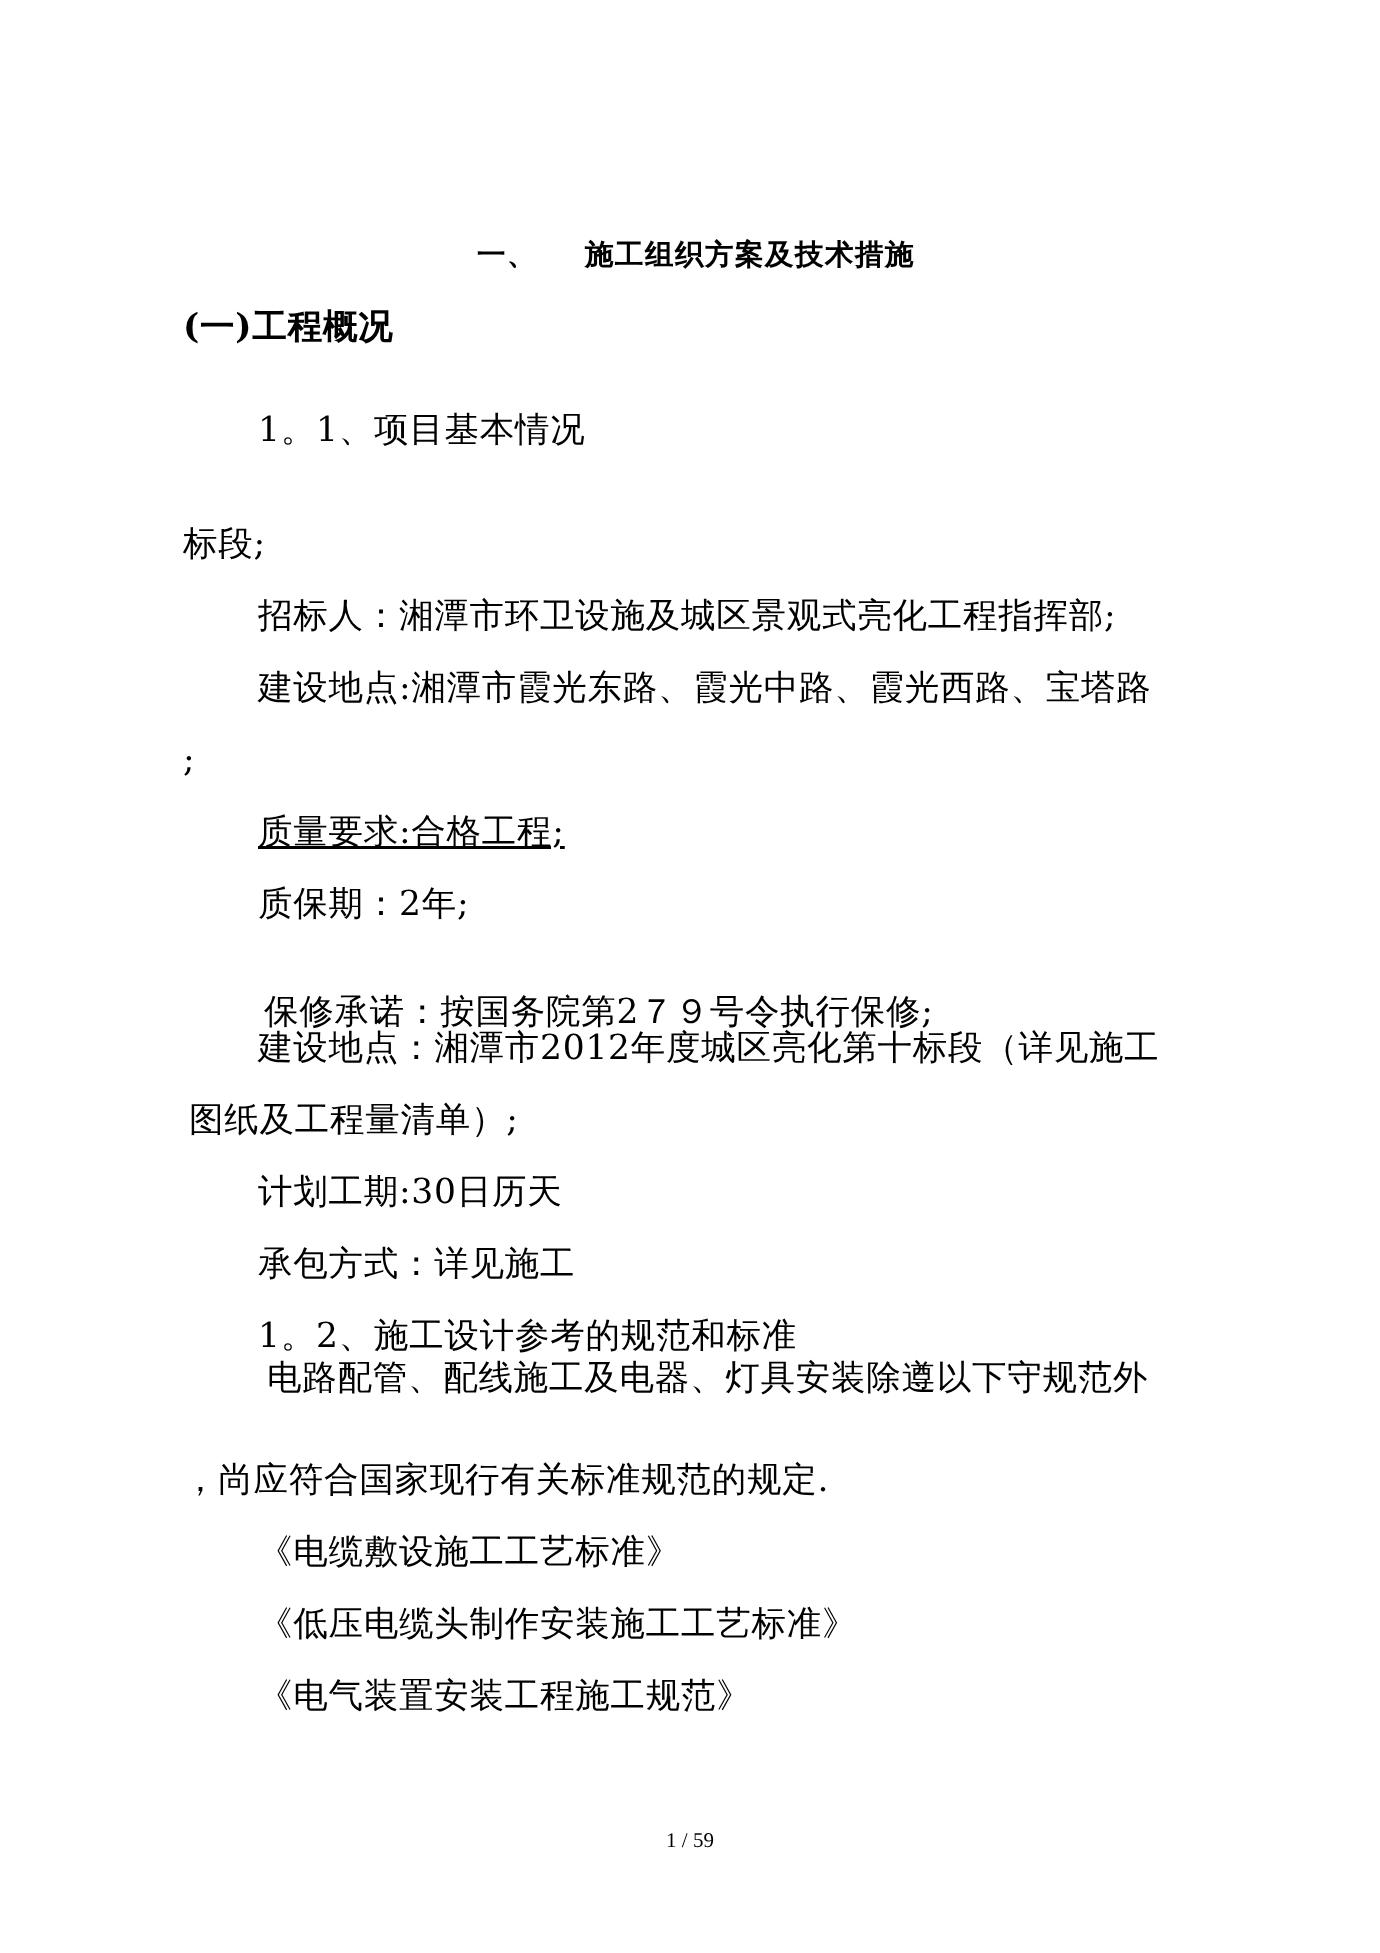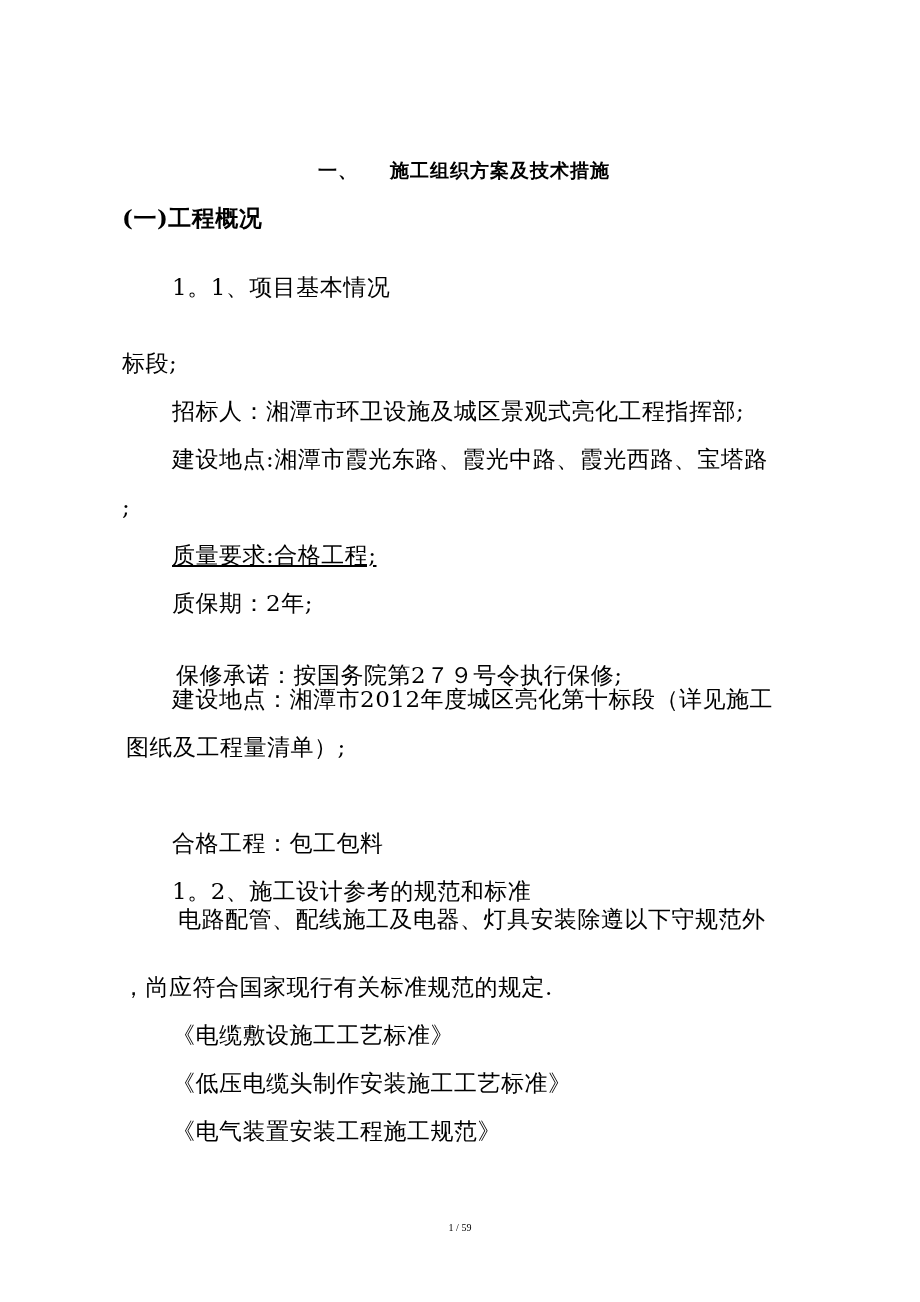--- a/index.html
+++ b/index.html
@@ -38,21 +38,21 @@
       font-weight: bold;
       font-size: 23px;
     }
     .footer {
       position: absolute;
       left: 0;
       width: 920px;
       top: 1218px;
       text-align: center;
       font-family: "Liberation Serif", "DejaVu Serif", serif;
-      font-size: 10px;
+      font-size: 14px;
       line-height: 20px;
     }
   </style>
 </head>
 <body>
 
 <div class="page">
 
   <div class="line title" style="left:318px; top:155px;">
     <span class="num">一、</span><span>施工组织方案及技术措施</span>
@@ -63,21 +63,22 @@
   <div class="line" style="left:172px; top:244px;margin-top:28px;">1。1、项目基本情况</div>
   <div class="line" style="left:122px; top:348px;">标段;</div>
   <div class="line" style="left:172px; top:396px;">招标人：湘潭市环卫设施及城区景观式亮化工程指挥部;</div>
   <div class="line" style="left:172px; top:444px;">建设地点:湘潭市霞光东路、霞光中路、霞光西路、宝塔路</div>
   <div class="line" style="left:122px; top:492px;">;</div>
   <div class="line" style="left:172px; top:540px;text-decoration:underline;">质量要求:合格工程;</div>
   <div class="line" style="left:172px; top:588px;">质保期：2年;</div>
   <div class="line" style="left:176px; top:636px;margin-top:24px;">保修承诺：按国务院第2７９号令执行保修;</div>
   <div class="line" style="left:172px; top:684px;">建设地点：湘潭市2012年度城区亮化第十标段（详见施工</div>
   <div class="line" style="left:126px; top:732px;">图纸及工程量清单）;</div>
-  <div class="line" style="left:172px; top:828px;">合格工程：包工包料</div>
+  <div class="line" style="left:172px; top:780px;">计划工期:30日历天</div>
+  <div class="line" style="left:172px; top:828px;">承包方式：详见施工</div>
   <div class="line" style="left:172px; top:876px;">1。2、施工设计参考的规范和标准</div>
   <div class="line" style="left:178px; top:904px;text-align:center;">电路配管、配线施工及电器、灯具安装除遵以下守规范外</div>
   <div class="line" style="left:172px; top:1020px;">《电缆敷设施工工艺标准》</div>
   <div class="line" style="left:122px; top:972px;">，尚应符合国家现行有关标准规范的规定.</div>
   <div class="line" style="left:172px; top:1116px;">《电气装置安装工程施工规范》</div>
   <div class="line" style="left:172px; top:1068px;">《低压电缆头制作安装施工工艺标准》</div>
 
   <div class="footer">1 / 59</div>
 </div>
 

